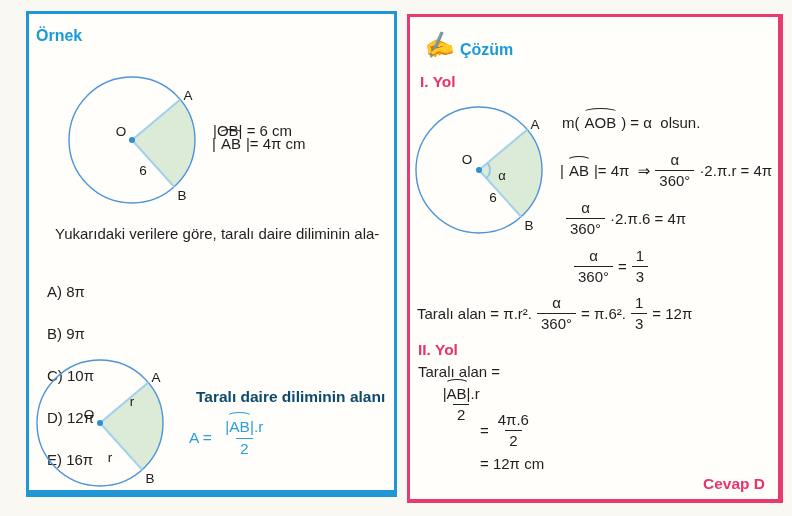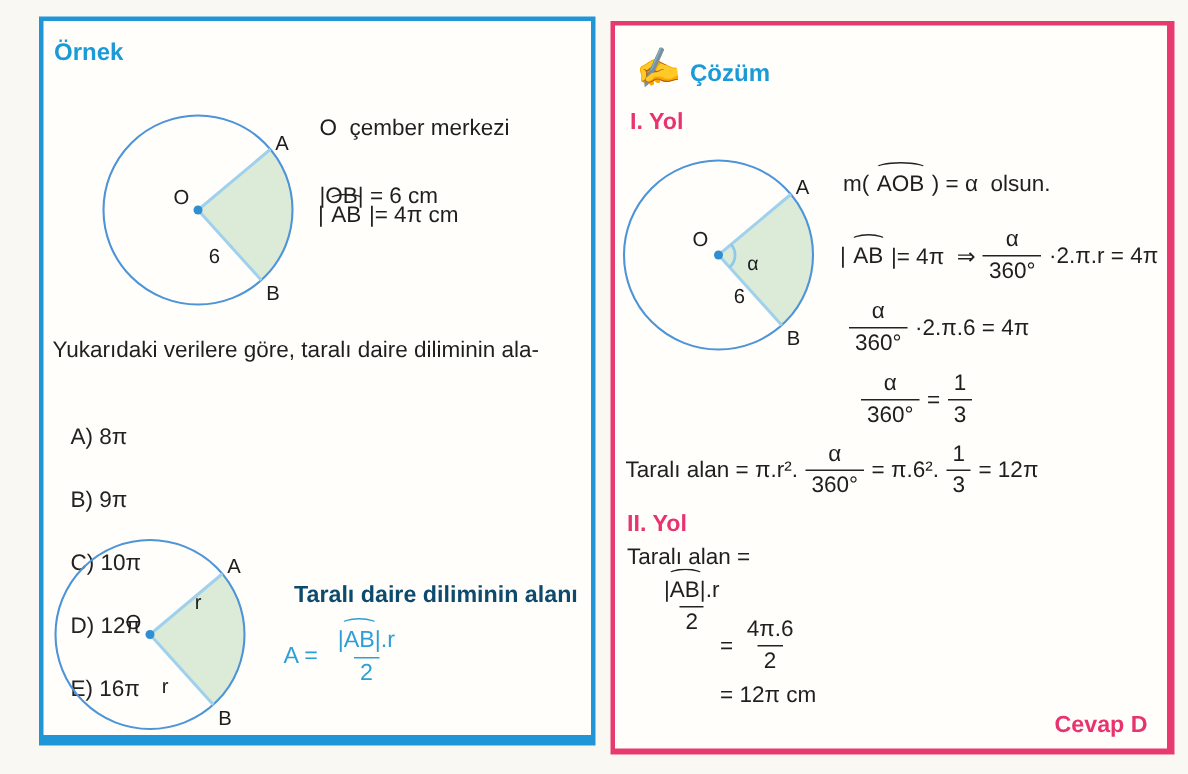--- a/index.html
+++ b/index.html
@@ -76,27 +76,26 @@
       <circle cx="68" cy="67" r="63" fill="none" stroke="#4d94d8" stroke-width="1.4"></circle>
       <line x1="68" y1="67" x2="116.3" y2="26.5" stroke="#9fd0ec" stroke-width="2"></line>
       <line x1="68" y1="67" x2="110.2" y2="113.8" stroke="#9fd0ec" stroke-width="2"></line>
       <circle cx="68" cy="67" r="3" fill="#2f8fd0"></circle>
       <text x="124" y="27" text-anchor="middle">A</text>
       <text x="118" y="127" text-anchor="middle">B</text>
       <text x="57" y="63" text-anchor="middle">O</text>
       <text x="79" y="102" text-anchor="middle">6</text>
     </svg>
 
-    <span class="abs txt" style="left:184px; top:63px;">O  çember merkezi</span>
     <span class="abs txt" style="left:184px; top:91px;margin-top:17px;">|OB| = 6 cm</span>
     <span class="abs eqrow" style="left:183px; top:121px;">
       <span>|</span><span class="arcwrap"><i class="arch"></i><span>AB</span></span><span>|= 4π cm</span>
     </span>
 
-    <span class="abs txt" style="left:6px; top:211px;">Yukarıdaki verilere göre, taralı daire diliminin ala-</span>
+    <span class="abs txt" style="left:26px; top:211px;">Yukarıdaki verilere göre, taralı daire diliminin ala-</span>
 
     <div class="abs options" style="left:18px; top:269px;flex-direction:column;">
       <span>A) 8π</span>
       <span>B) 9π</span>
       <span>C) 10π</span>
       <span>D) 12π</span>
       <span>E) 16π</span>
     </div>
 
     <svg class="abs" style="left:4px; top:342px;" width="140" height="136" viewBox="0 0 140 136">

